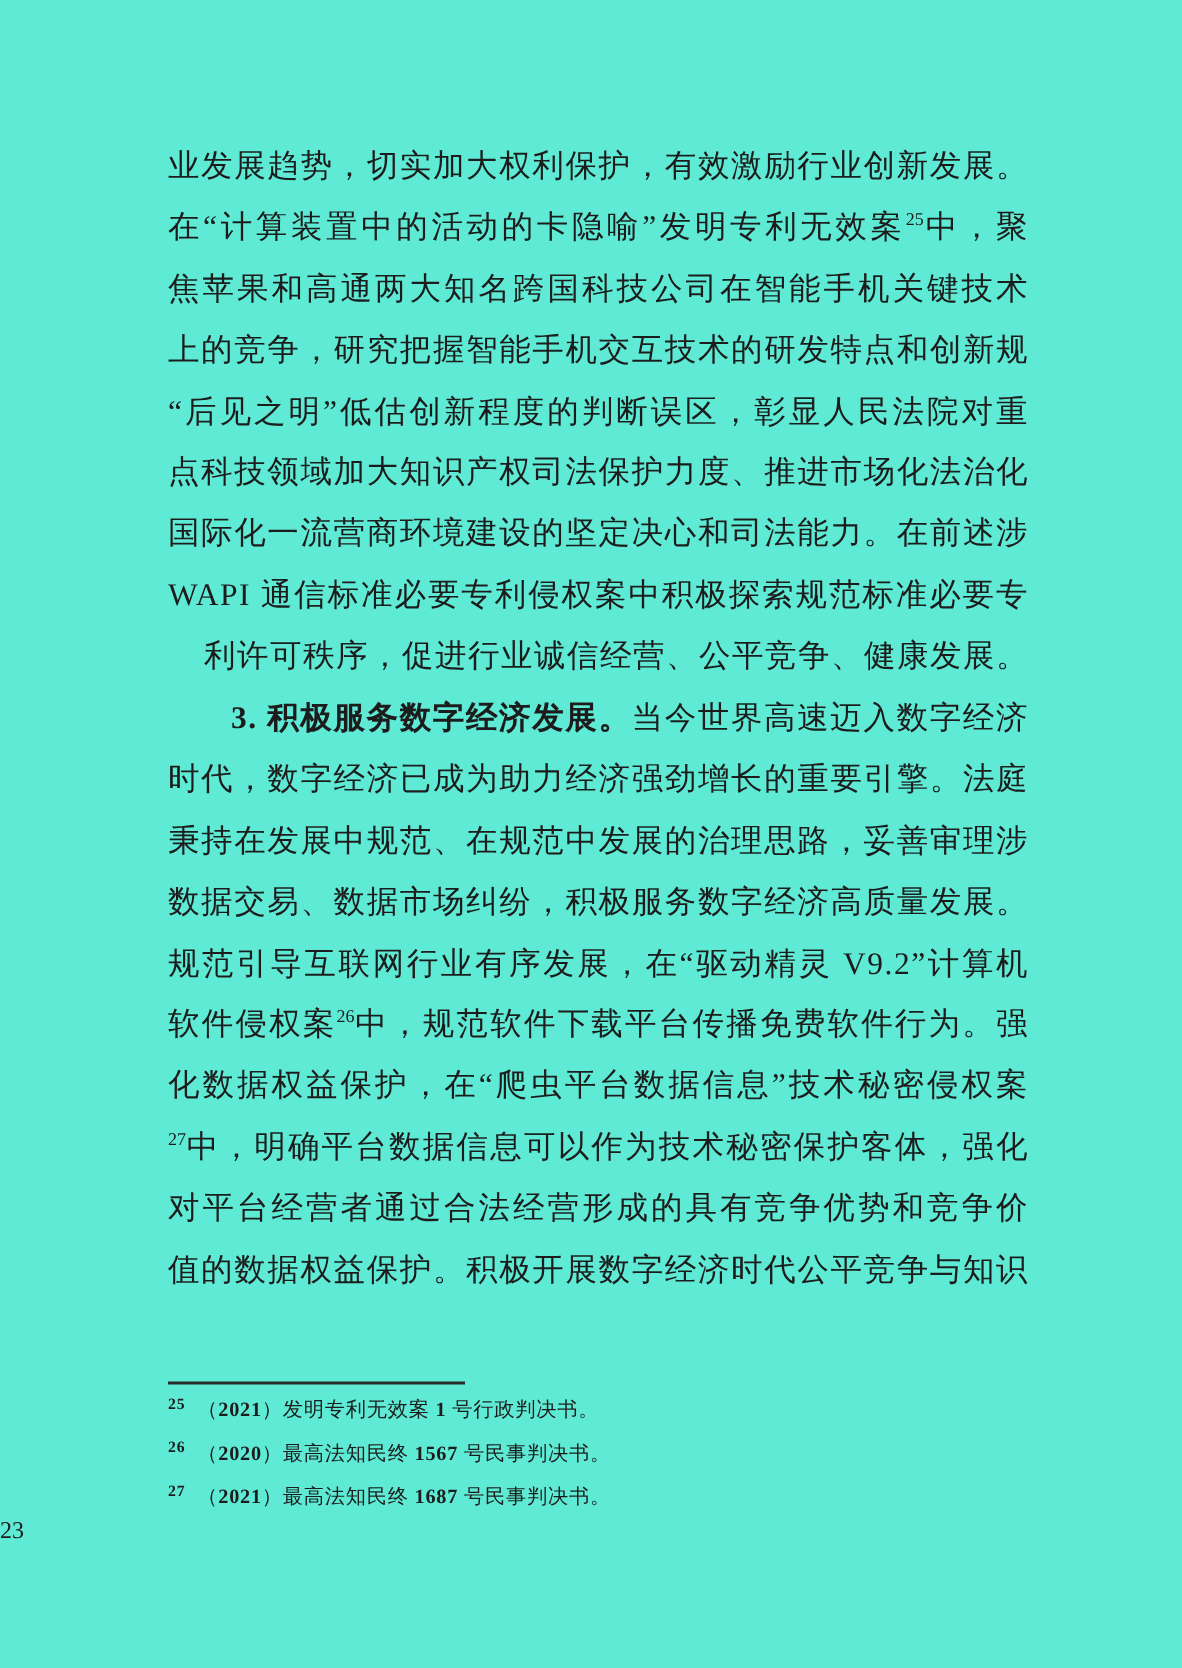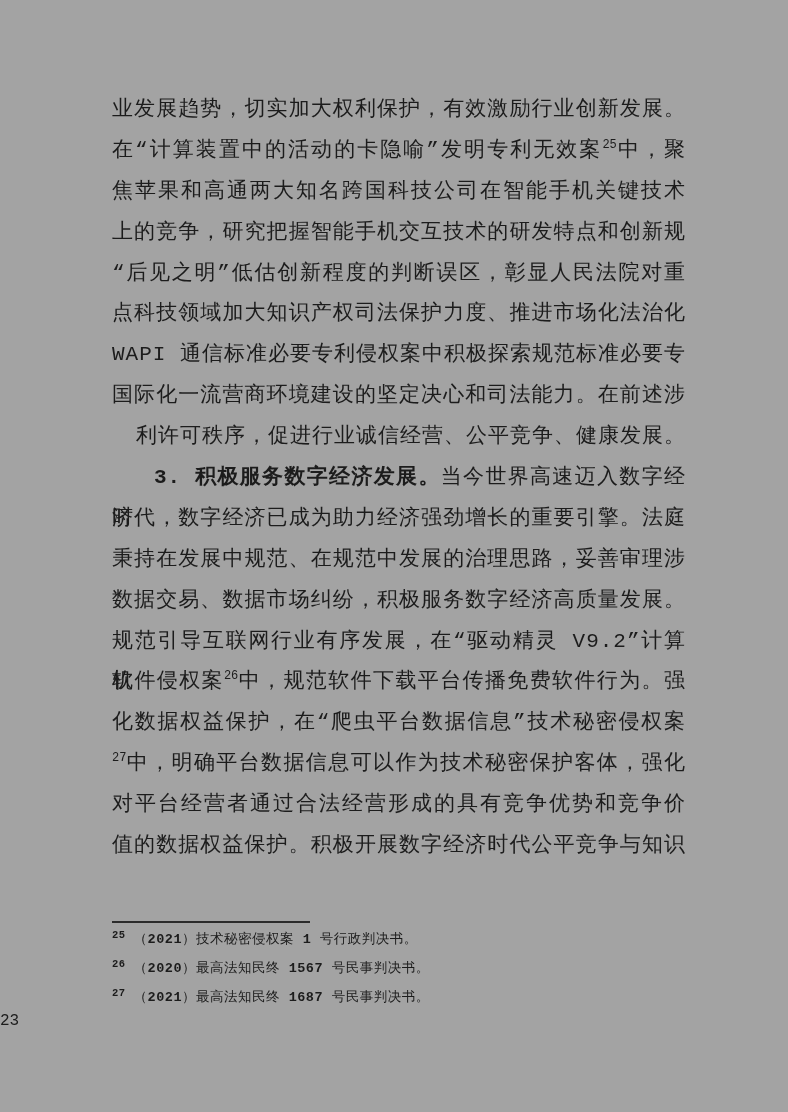--- a/index.html
+++ b/index.html
@@ -4,22 +4,22 @@
 <style>
   html, body {
     margin: 0;
     padding: 0;
     background: #ffffff;
   }
   .page {
     position: relative;
     width: 788px;
     height: 1112px;
-    background: #a3a3a3;
-    font-family: Liberation Mono, monospace;
+    background: #5eead4;
+    font-family: Liberation Serif, serif;
     color: #1c1c1c;
     overflow: hidden;
   }
   .body-text {
     position: absolute;
     left: 112px;
     right: 102px;
     top: 90px;
     font-size: 21px;
   }
@@ -89,34 +89,34 @@
 <body>
 
 <div class="page">
   <div class="body-text" id="body-text">
       <div class="line just"><span>业发展趋势，切实加大权利保护，有效激励行业创新发展。</span></div>
       <div class="line just"><span>在“计算装置中的活动的卡隐喻”发明专利无效案</span><sup>25</sup><span>中，聚</span></div>
       <div class="line just"><span>焦苹果和高通两大知名跨国科技公司在智能手机关键技术</span></div>
       <div class="line just"><span>上的竞争，研究把握智能手机交互技术的研发特点和创新规</span></div>
       <div class="line just"><span>“后见之明”低估创新程度的判断误区，彰显人民法院对重</span></div>
       <div class="line just"><span>点科技领域加大知识产权司法保护力度、推进市场化法治化</span></div>
+      <div class="line just"><span>国际化一流营商环境建设的坚定决心和司法能力。在前述涉</span></div>
       <div class="line just"><span>WAPI 通信标准必要专利侵权案中积极探索规范标准必要专</span></div>
-      <div class="line just"><span>国际化一流营商环境建设的坚定决心和司法能力。在前述涉</span></div>
       <div class="line"><span>利许可秩序，促进行业诚信经营、公平竞争、健康发展。</span></div>
       <div class="line just indent"><b>3. 积极服务数字经济发展。</b><span>当今世界高速迈入数字经济</span></div>
       <div class="line just"><span>时代，数字经济已成为助力经济强劲增长的重要引擎。法庭</span></div>
       <div class="line just"><span>秉持在发展中规范、在规范中发展的治理思路，妥善审理涉</span></div>
       <div class="line just"><span>数据交易、数据市场纠纷，积极服务数字经济高质量发展。</span></div>
       <div class="line just"><span>规范引导互联网行业有序发展，在“驱动精灵 V9.2”计算机</span></div>
       <div class="line just"><span>软件侵权案</span><sup>26</sup><span>中，规范软件下载平台传播免费软件行为。强</span></div>
       <div class="line just"><span>化数据权益保护，在“爬虫平台数据信息”技术秘密侵权案</span></div>
       <div class="line just"><sup>27</sup><span>中，明确平台数据信息可以作为技术秘密保护客体，强化</span></div>
       <div class="line just"><span>对平台经营者通过合法经营形成的具有竞争优势和竞争价</span></div>
       <div class="line just"><span>值的数据权益保护。积极开展数字经济时代公平竞争与知识</span></div>
     </div>
   <div class="footnote-sep"></div>
   <div class="footnotes" id="footnotes">
-      <div class="footnote"><span class="marker">25</span><span>（</span><b>2021</b><span>）技术秘密侵权案 </span><b>1</b><span> 号行政判决书。</span></div>
+      <div class="footnote"><span class="marker">25</span><span>（</span><b>2021</b><span>）发明专利无效案 </span><b>1</b><span> 号行政判决书。</span></div>
       <div class="footnote"><span class="marker">26</span><span>（</span><b>2020</b><span>）最高法知民终 </span><b>1567</b><span> 号民事判决书。</span></div>
       <div class="footnote"><span class="marker">27</span><span>（</span><b>2021</b><span>）最高法知民终 </span><b>1687</b><span> 号民事判决书。</span></div>
     </div>
   <div class="page-number">23</div>
 </div>
 
 </body></html>

